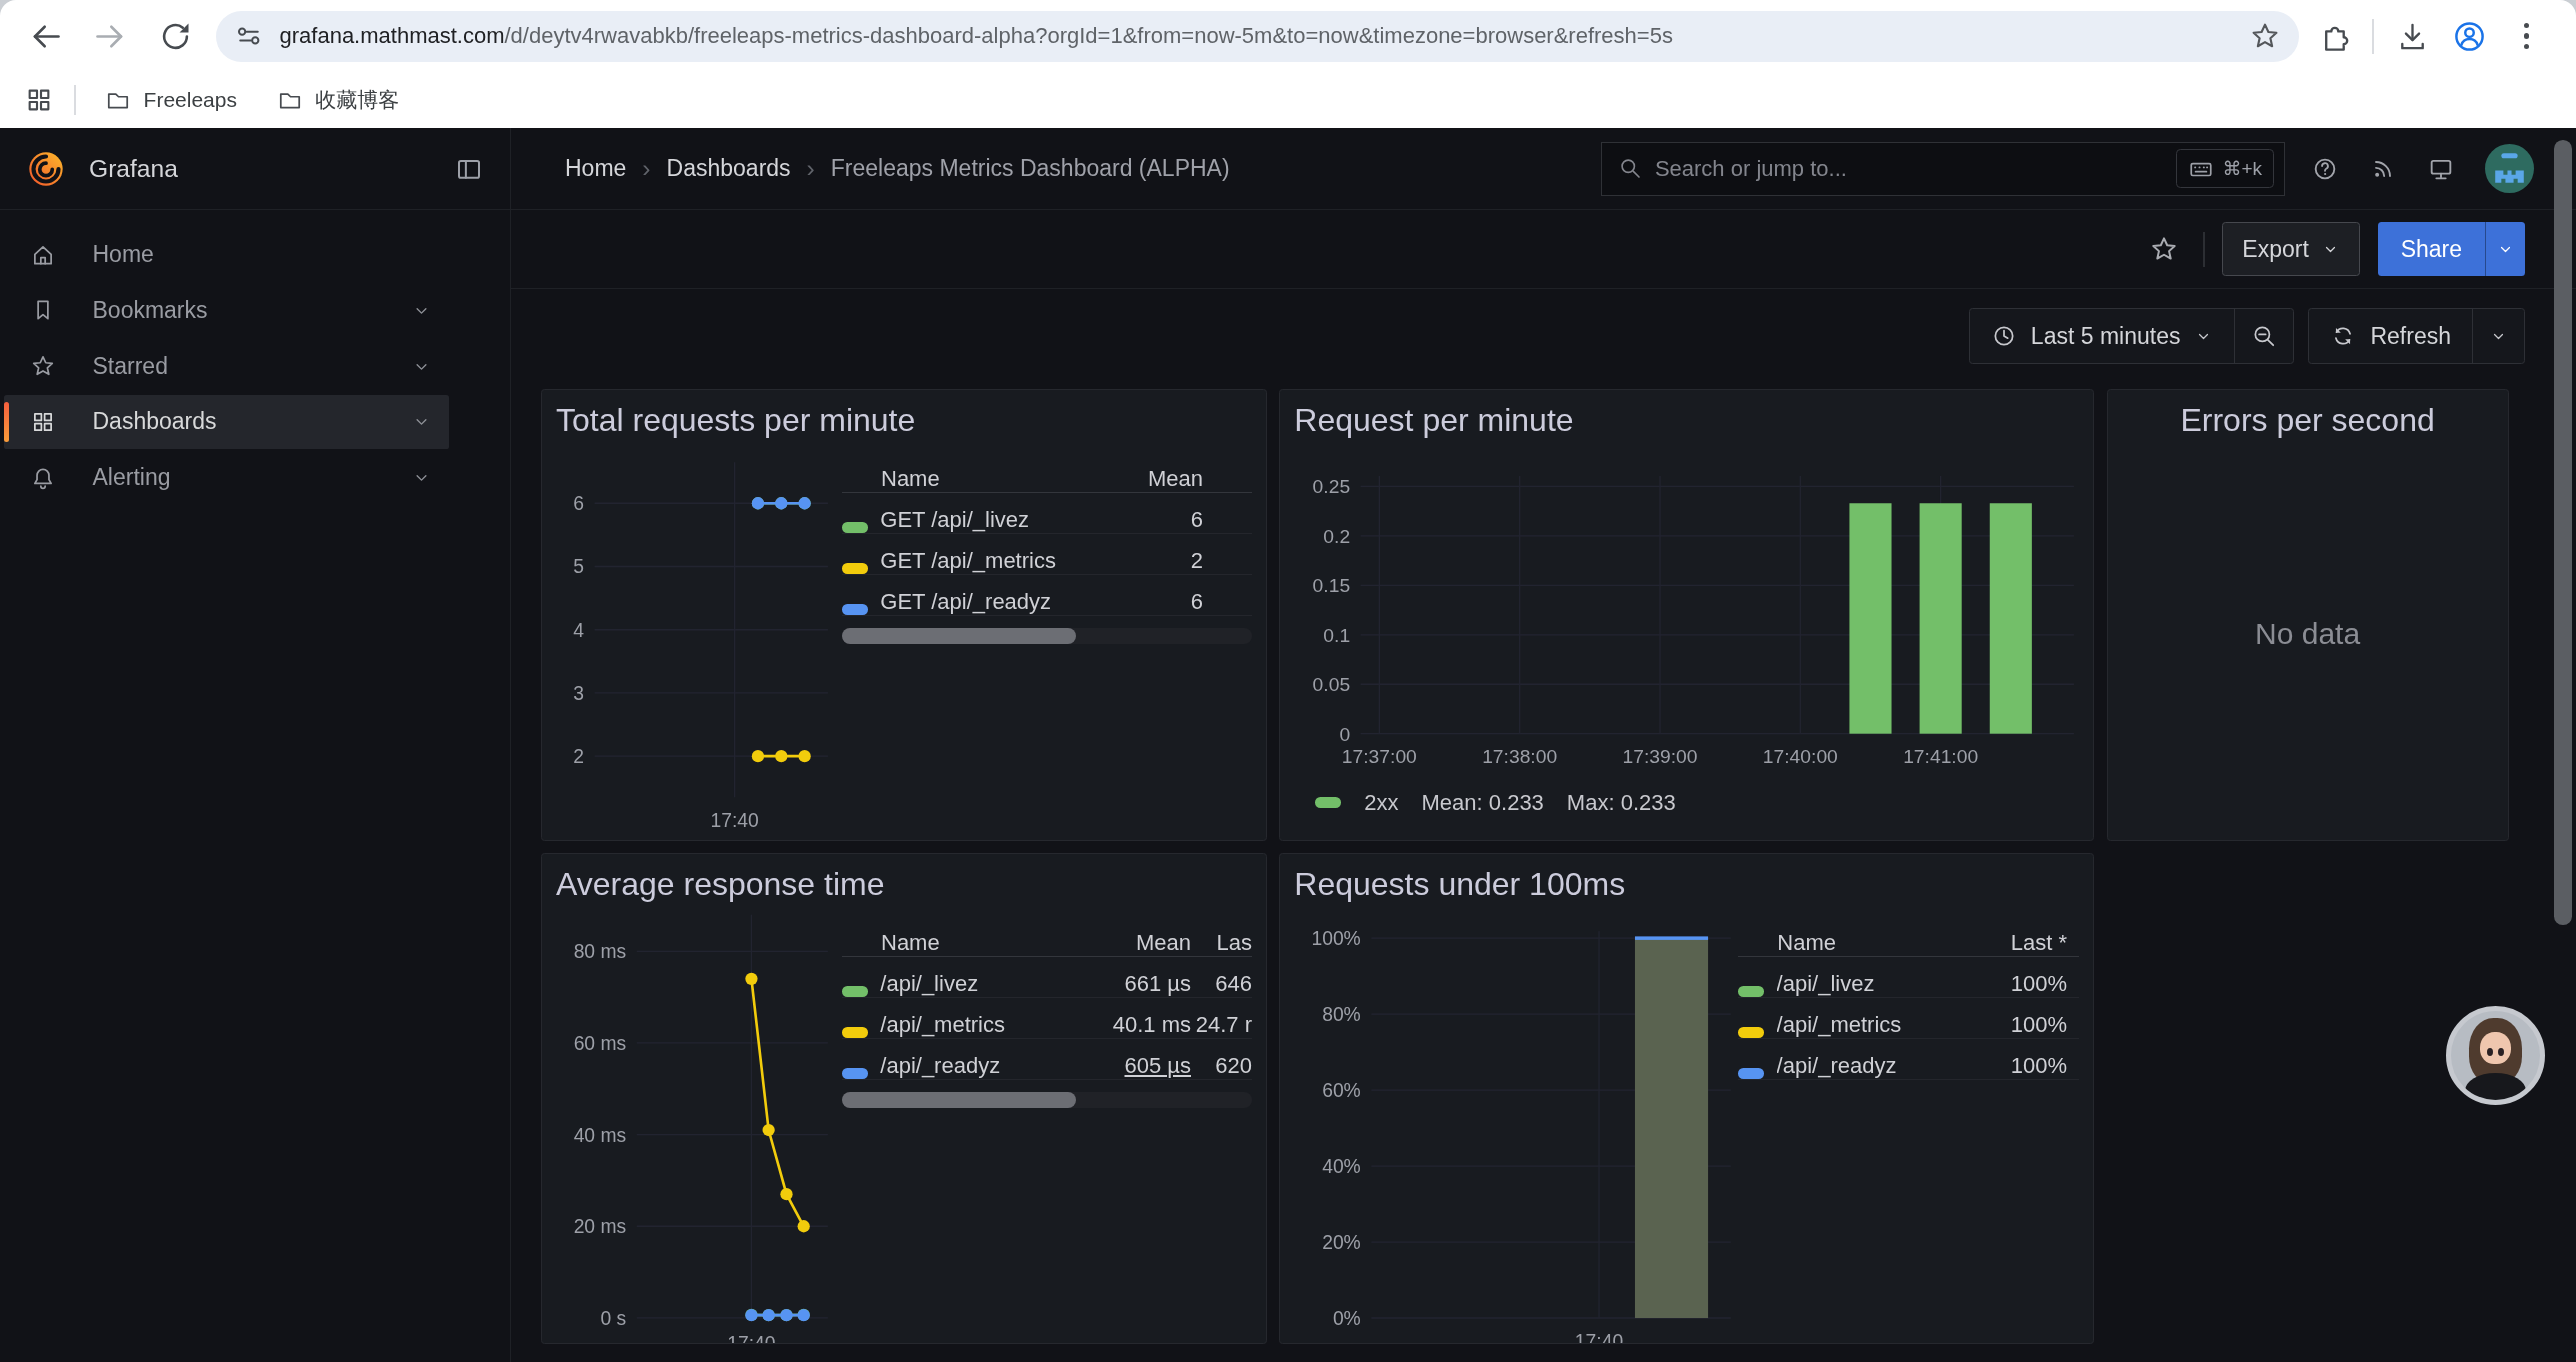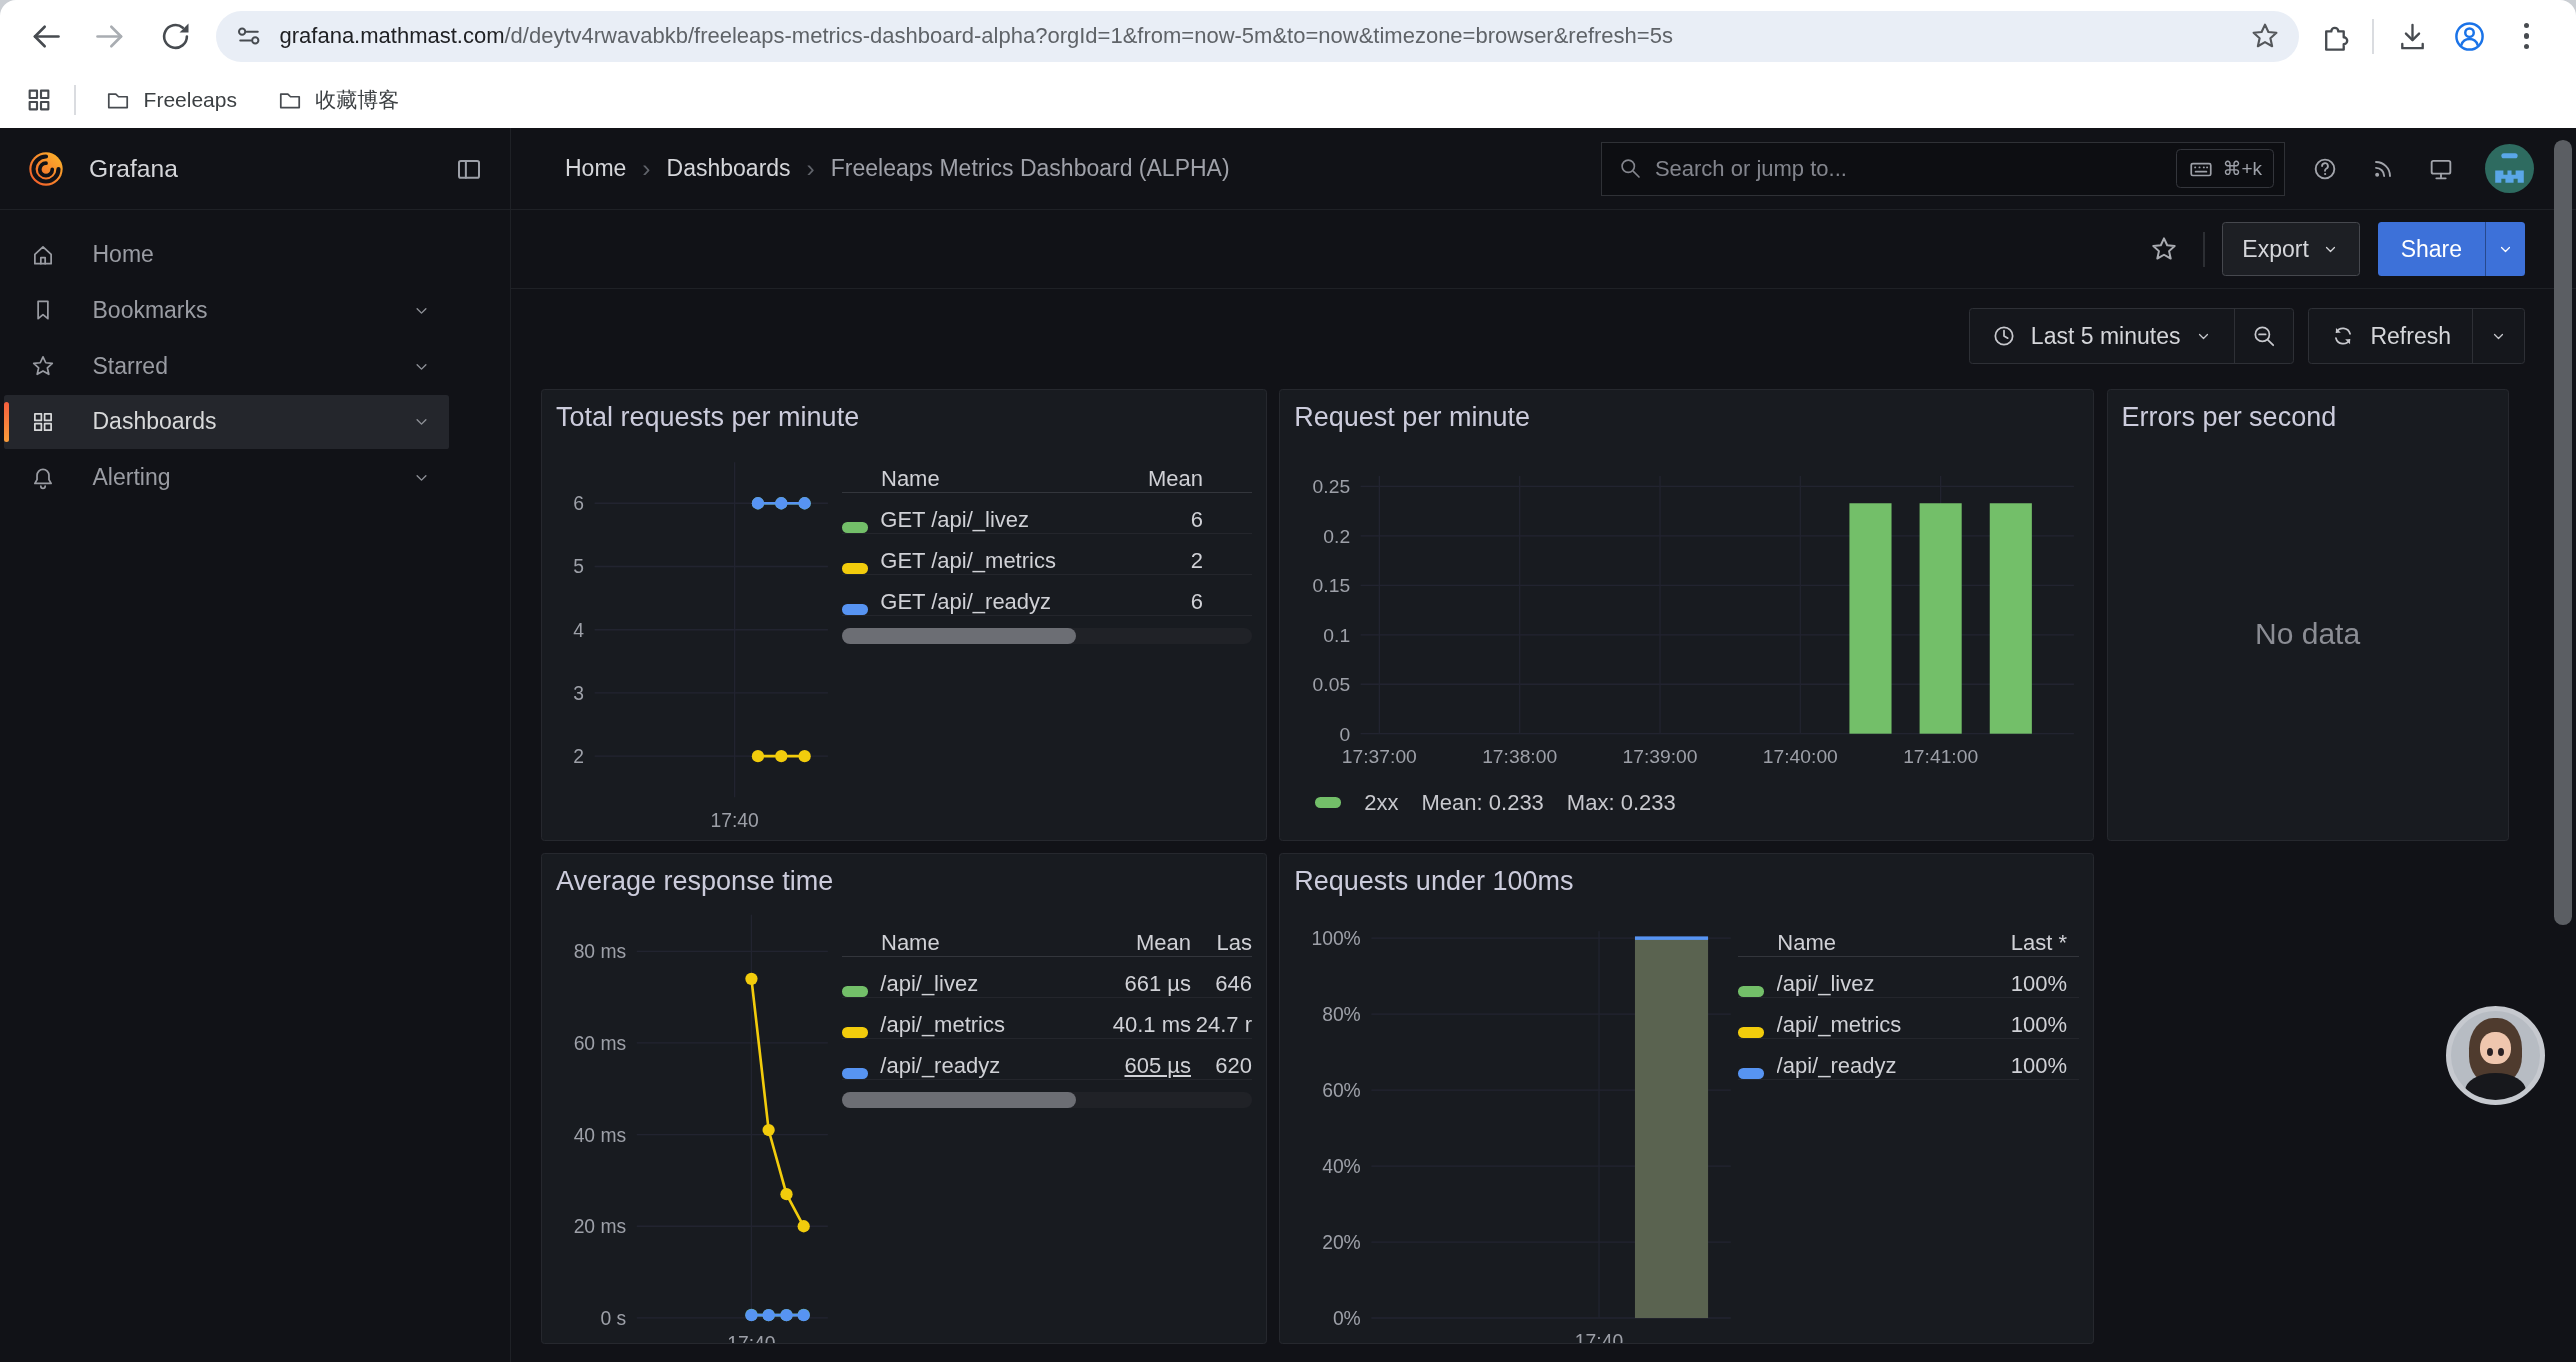--- a/index.html
+++ b/index.html
@@ -88,24 +88,24 @@
   .tgroup { display: flex; height: 56px; border: 0.9px solid #2e3036; background: #15171c;
     border-radius: 3.5px; align-items: stretch; }
   .tgroup + .tgroup { margin-left: 14px; }
   .tseg { display: flex; align-items: center; gap: 14px; padding: 0 21px; color: #d5d6da; }
   .tseg.icon-only { border-left: 0.9px solid #2e3036; padding: 0 16px; color: #c7c8cd; }
   .tseg .g-ic { display:flex; color: #c7c8cd; }
 
   .grid-row { display: flex; gap: 12.3px; margin-bottom: 12.3px; }
   .panel { background: #181b20; border: 0.9px solid #26282e; border-radius: 3.5px; overflow: hidden;
     padding: 12.3px 14px; display: flex; flex-direction: column; }
-  .panel-title { height: 30px; font-size: 27px; font-weight: 500; color: #ccccdc; margin-bottom: 8.8px;
+  .panel-title { height: 30px; font-size: 32px; font-weight: 500; color: #ccccdc; margin-bottom: 8.8px;
     white-space: nowrap; }
   .panel-body { flex: 1; display: flex; min-height: 0; }
-  .p-w1 { width: 726px; } .p-w2 { width: 815px; } .p-w3 { width: 402px; }
+  .p-w1 { width: 726px; } .p-w2 { width: 815px; } .p-w3 { width: 402px; align-items: center; }
   .p-h1 { height: 452px; } .p-h2 { height: 491px; }
   .chart-wrap { flex: none; position: relative; }
   .c0 { width: 286px; height: 395px; }
   .c1 { width: 787px; height: 333px; }
   .c3 { width: 286px; height: 456px; }
   .c4 { width: 444px; height: 456px; }
   svg text { font-family: "Liberation Sans", sans-serif; }
 
   .legend { flex: 1; padding-top: 19px; min-width: 0; font-size: 22px; }
   .lg-row { display: flex; align-items: flex-end; height: 41px; border-bottom: 0.9px solid #24262c;

